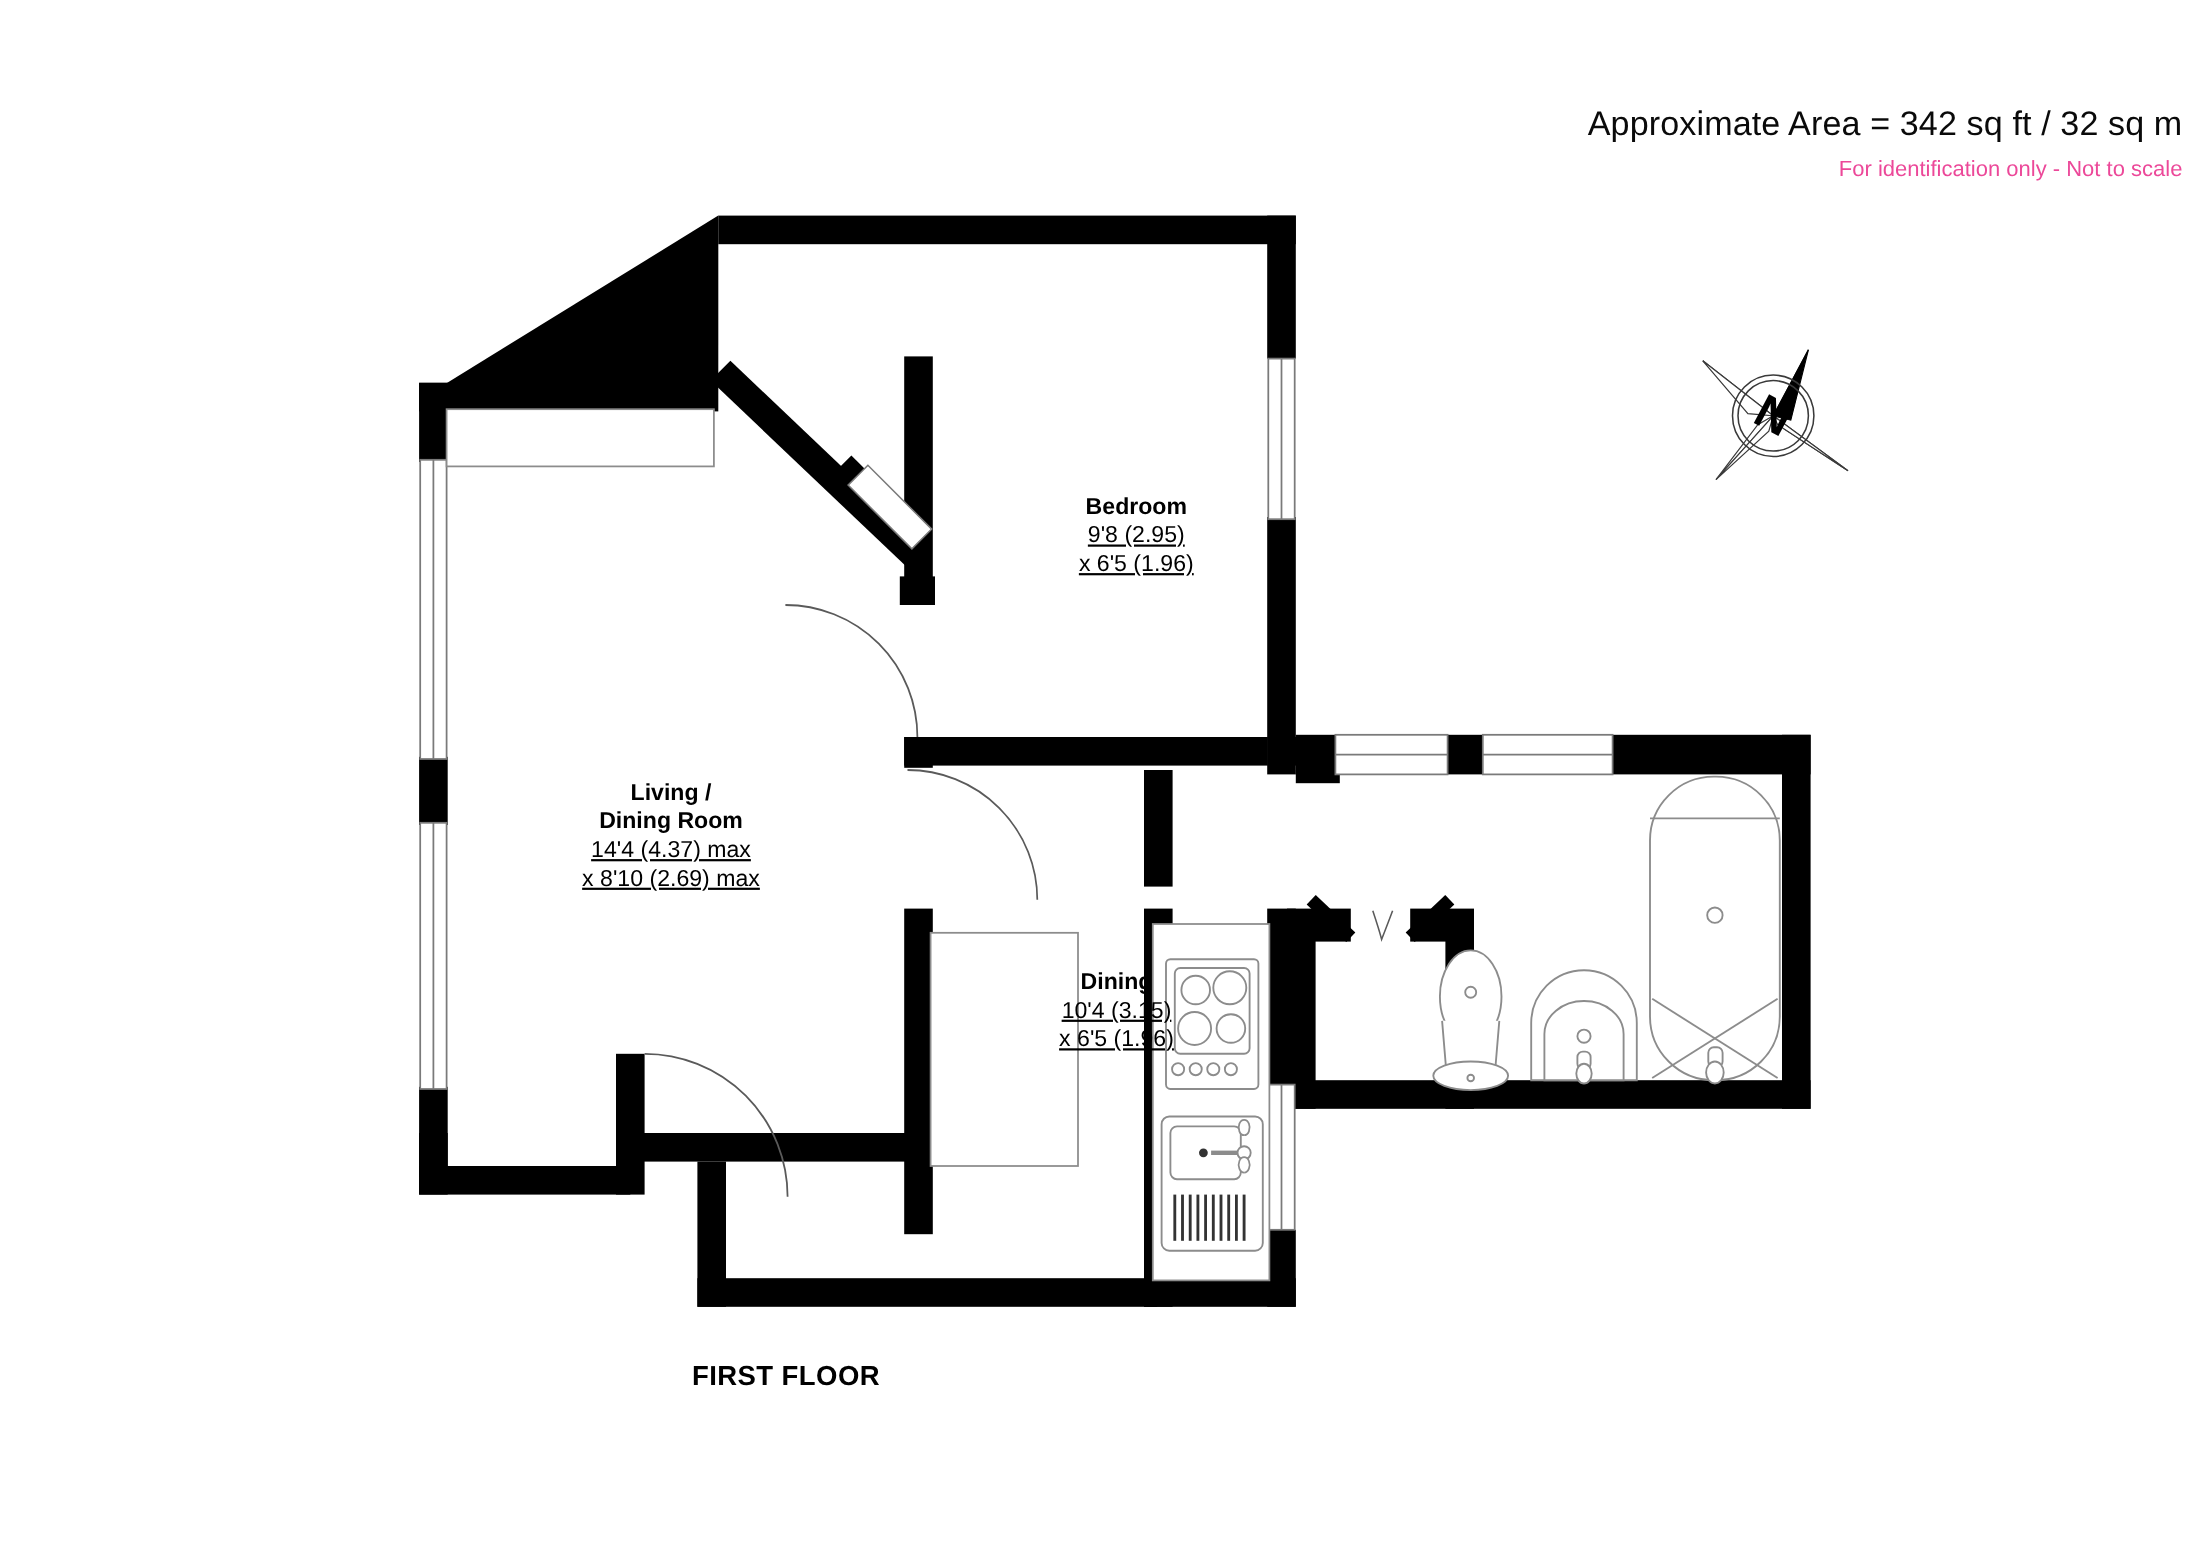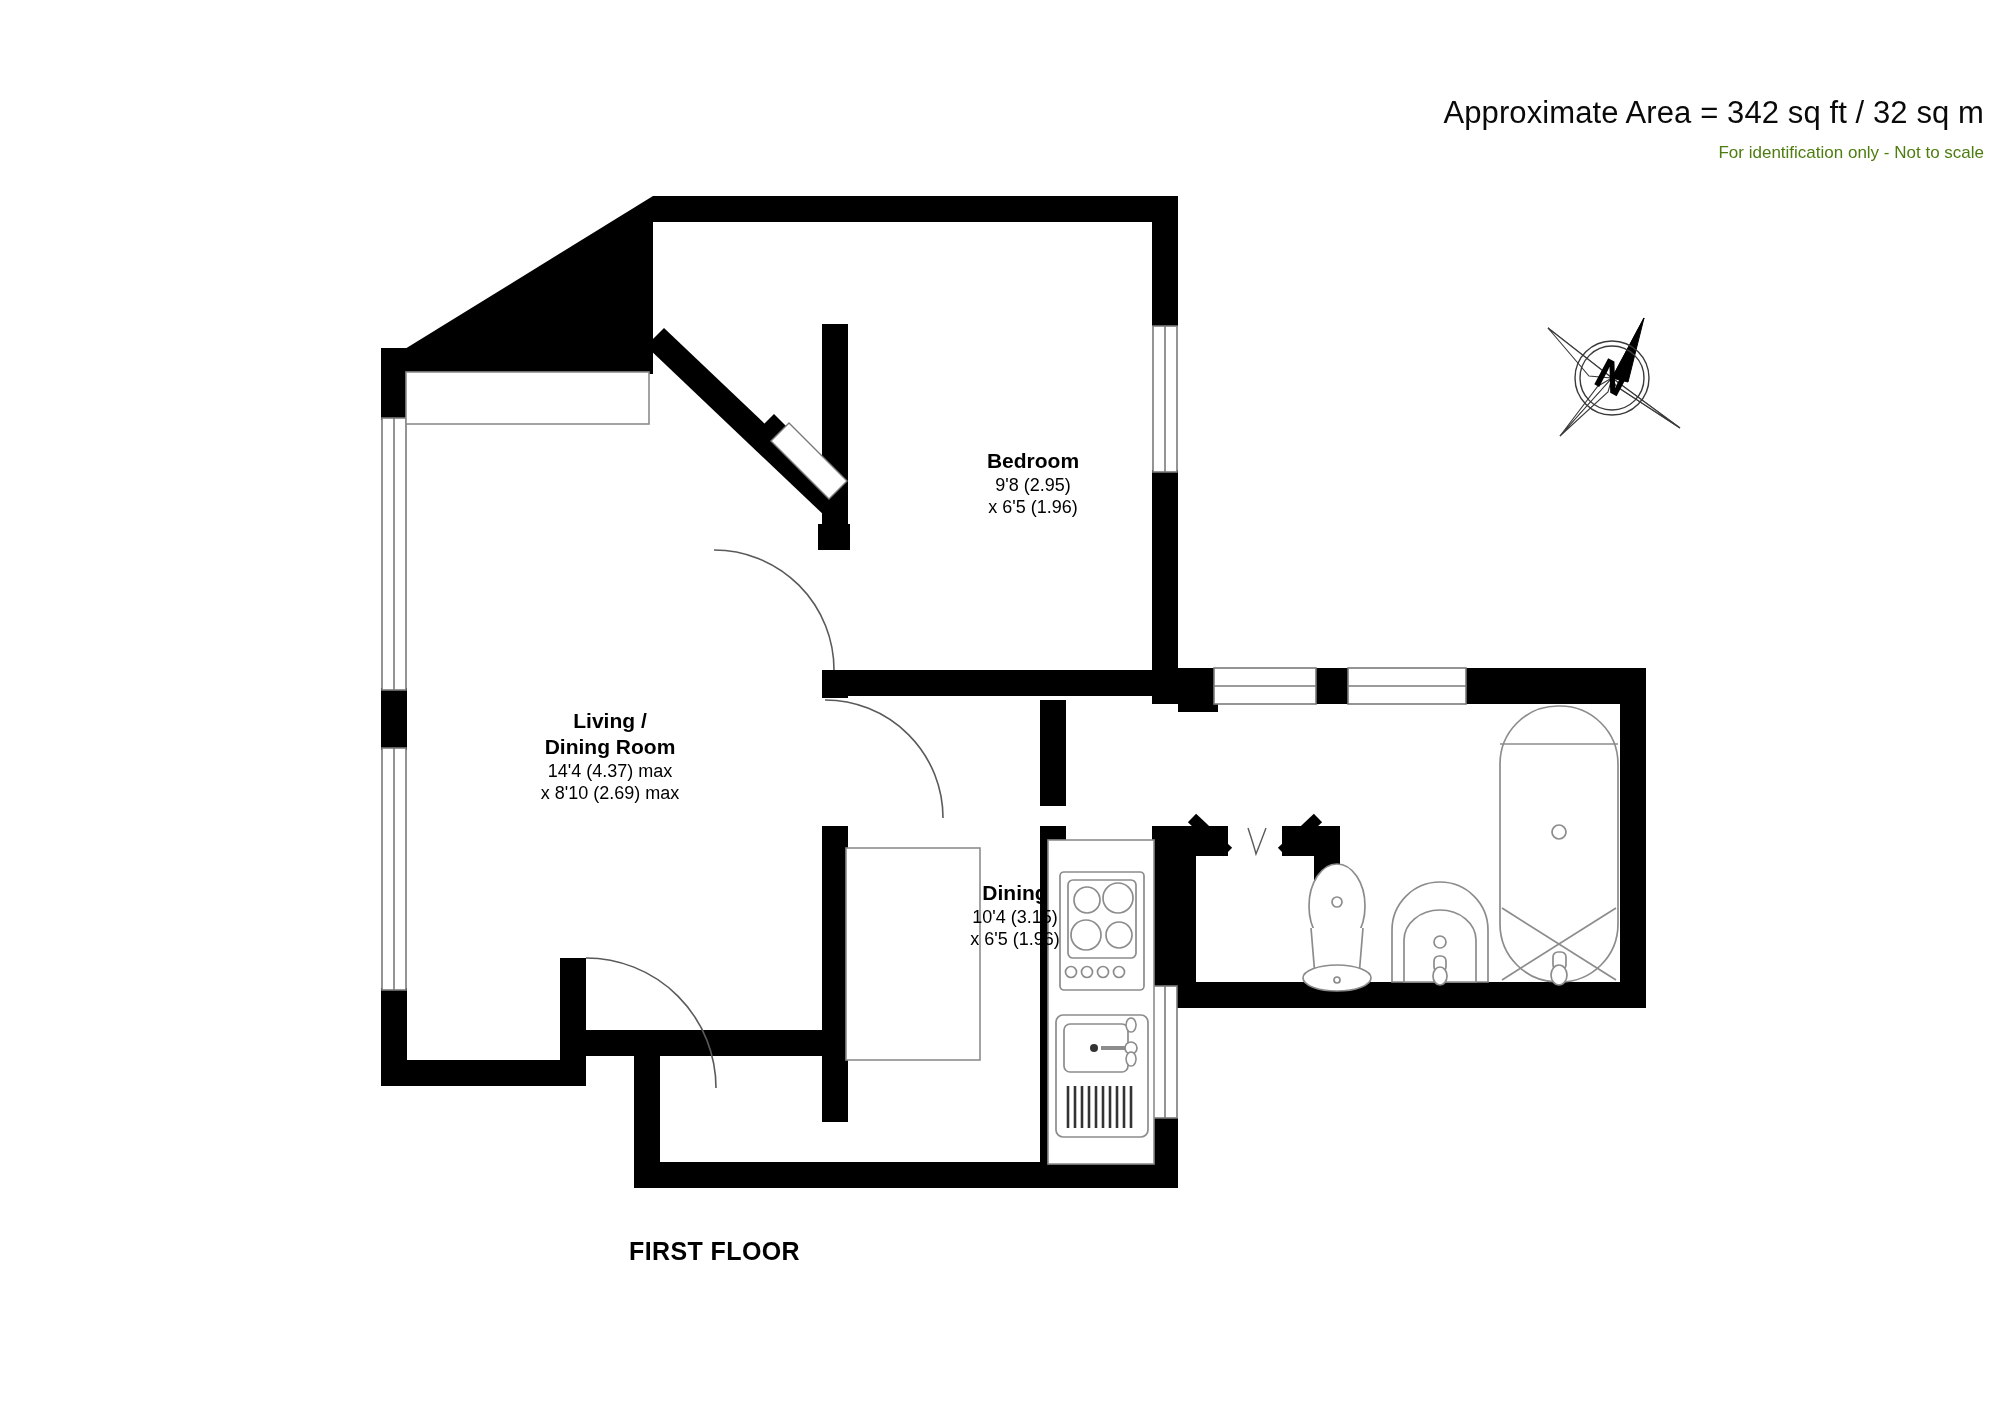--- a/index.html
+++ b/index.html
@@ -9,35 +9,35 @@
     font-family:"Liberation Sans", sans-serif;
     color:#000;
     position:relative;
     overflow:hidden;
   }
   .page{position:absolute;left:0;top:0;width:2000px;height:1010px;}
 
   
   .hdr{position:absolute;right:16px;top:96px;text-align:right;}
   .hdr-area{font-size:31px;letter-spacing:0.1px;color:#0a0a0a;line-height:1.1;}
-  .hdr-sub{font-size:17px;color:#4d7c0f;margin-top:13px;}
+  .hdr-sub{font-size:20px;color:#ec4899;margin-top:13px;}
 
   
   .plan{position:absolute;left:0;top:0;width:2000px;height:1414px;}
 
   
   .floor-caption{
     position:absolute;left:629px;top:1237px;
     font-size:25px;font-weight:bold;letter-spacing:0.4px;text-align:right;
   }
 
   
   .rm{position:absolute;text-align:center;line-height:1.24;}
   .rm .nm{font-size:21px;font-weight:bold;white-space:nowrap;}
-  .rm .dim{font-size:18px;white-space:nowrap;}
+  .rm .dim{font-size:21px;white-space:nowrap;text-decoration:underline;}
 
   #rm-bedroom{left:898px;top:448px;width:270px;}
   #rm-living{left:470px;top:708px;width:280px;}
   #rm-kitchen{left:900px;top:880px;width:230px;}
 
   
   .footer{position:absolute;left:0;top:1300px;width:2000px;height:114px;}
 
   
   .compass{position:absolute;left:1532px;top:310px;width:160px;height:140px;}

